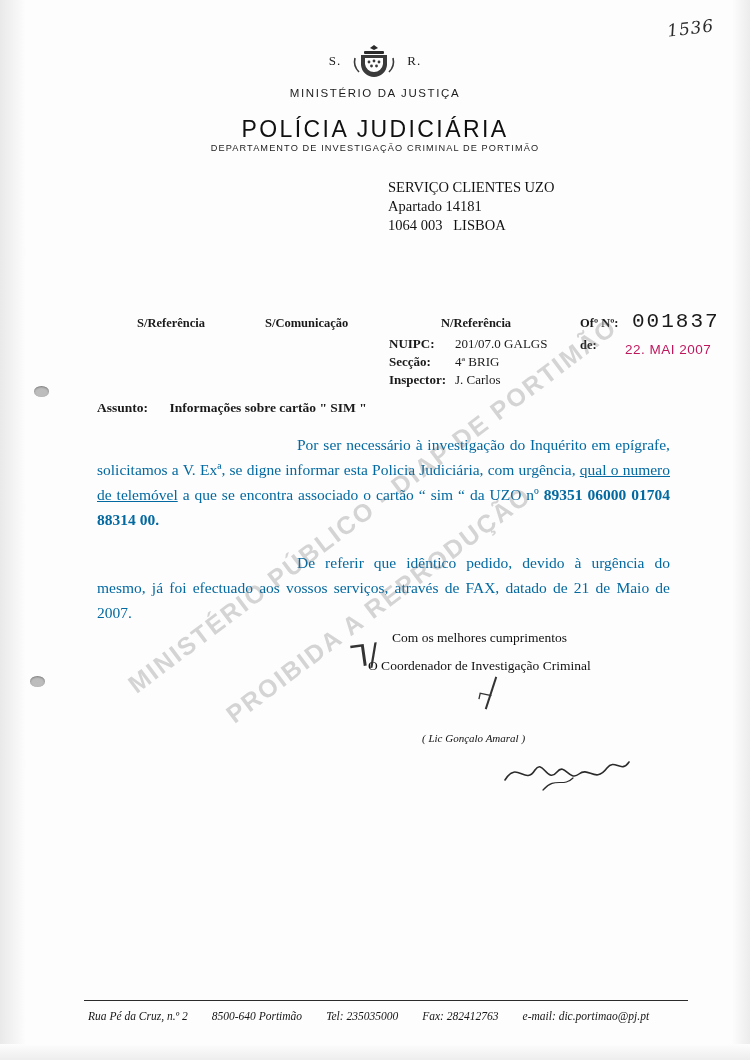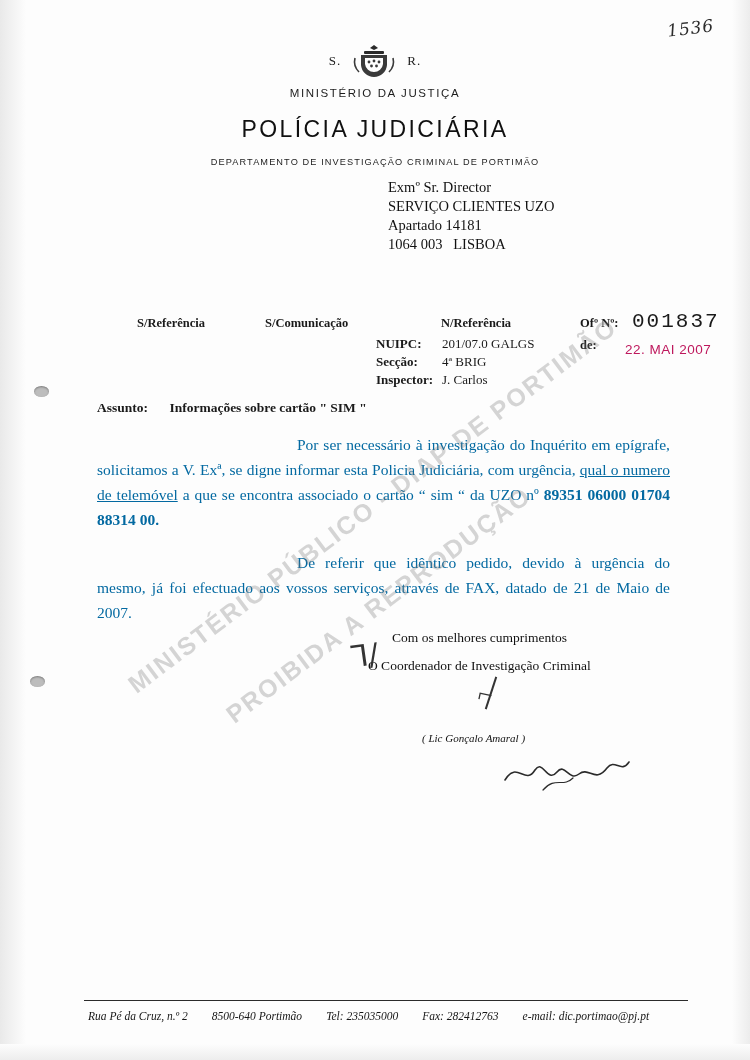--- a/index.html
+++ b/index.html
@@ -104,21 +104,21 @@
     color: #1d1d1d;
   }
   .org-title {
     margin-top: 17px;
     font-size: 23px;
     letter-spacing: 2.4px;
     font-family: "Liberation Sans", sans-serif;
     color: #101010;
   }
   .dept {
-    margin-top: 14px;
+    margin-top: 0;
     font-size: 9.2px;
     letter-spacing: 1.1px;
     font-family: "Liberation Sans", sans-serif;
     color: #1d1d1d;
   }
 
   
   .addressee {
     position: absolute;
     left: 388px;
@@ -159,21 +159,21 @@
     font-weight: bold;
     font-size: 12.5px;
   }
   .ref-table {
     position: absolute;
     left: 376px;
     top: 19px;
     font-size: 13px;
     line-height: 18px;
   }
-  .ref-table .rt-row { display: flex; }
+  .ref-table .rt-row { display: flex; margin-left: 13px; }
   .ref-table .rt-k {
     width: 66px;
     font-weight: bold;
   }
   .ref-table .rt-v { }
 
   .ofn-label {
     position: absolute;
     left: 580px;
     top: 0;
@@ -368,21 +368,20 @@
         </svg>
       </span>
       <span class="crest-letter">R.</span>
     </div>
     <div class="ministry">MINISTÉRIO DA JUSTIÇA</div>
     <div class="org-title">POLÍCIA JUDICIÁRIA</div>
     <div class="dept">DEPARTAMENTO DE INVESTIGAÇÃO CRIMINAL DE PORTIMÃO</div>
   </div>
 
   <div class="addressee">
-    <div>Exmº Sr. Director</div>
     <div>SERVIÇO CLIENTES UZO</div>
     <div>Apartado 14181</div>
     <div>1064 003   LISBOA</div>
   </div>
 
   <div class="refrow">
     <div class="ref-sref">S/Referência</div>
     <div class="ref-scom">S/Comunicação</div>
     <div class="ref-nref">N/Referência</div>
 

